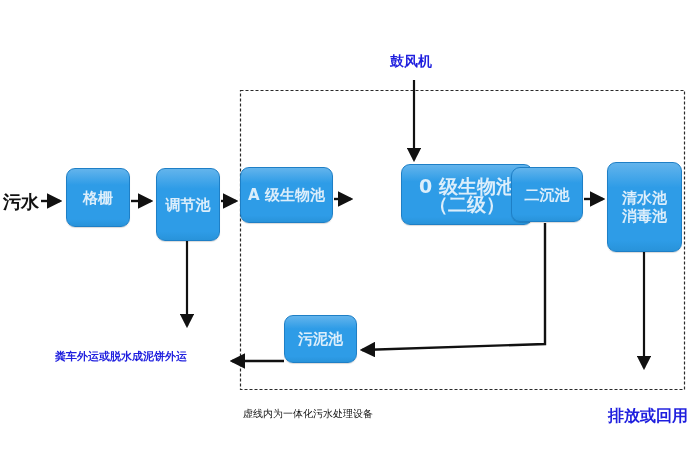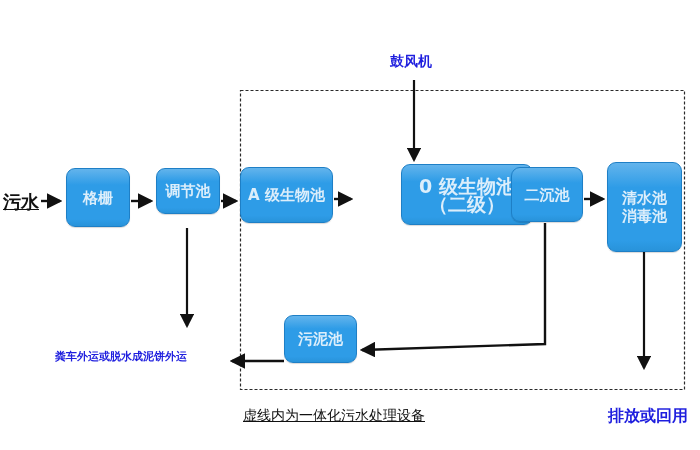--- a/index.html
+++ b/index.html
@@ -9,21 +9,21 @@
   }
   .connectors{position:absolute;left:0;top:0;width:700px;height:450px;}
   .box{
     position:absolute;display:flex;flex-direction:column;align-items:center;justify-content:center;
     background:linear-gradient(180deg,#63b4ec 0%,#2e9ce7 28%,#2e9ce7 88%,#2893da 100%);
     border:1px solid #1e7fc6;border-radius:9px;box-sizing:border-box;
     color:#dceefb;font-weight:bold;font-size:15px;line-height:18px;
     text-align:center;box-shadow:0 1px 1px rgba(0,0,0,0.15);
   }
   .lbl{position:absolute;white-space:nowrap;}
-  .lbl-black{color:#111;text-decoration:underline;}
+  .lbl-black{color:#111;}
   .lbl-blue{color:#1e1ede;font-weight:bold;}
 </style>
 </head>
 <body>
 
 <div class="canvas">
 
   <svg class="connectors" viewBox="0 0 700 450" xmlns="http://www.w3.org/2000/svg">
     <defs>
       <marker id="ah" viewBox="0 0 10 10" refX="8.5" refY="5" markerWidth="6.5" markerHeight="6.5" orient="auto-start-reverse">
@@ -47,21 +47,21 @@
   </svg>
 
   <div class="lbl lbl-black" style="left:3px;top:190px;font-size:18px;font-weight:bold;">污水</div>
 
   <div class="lbl lbl-blue" style="left:390px;top:53px;font-size:14px;">鼓风机</div>
 
   <div class="box" style="left:66px;top:168px;width:64px;height:59px;">
     <span>格栅</span>
   </div>
 
-  <div class="box" style="left:156px;top:168px;width:64px;height:46px;">
+  <div class="box" style="left:156px;top:168px;width:64px;height:73px;">
     <span>调节池</span>
   </div>
 
   <div class="box" style="left:240px;top:167px;width:93px;height:56px;">
     <span>A 级生物池</span>
   </div>
 
   <div class="box" style="left:355px;top:164px;width:132px;height:61px;font-size:19px;margin-left:46px;">
     <span>0 级生物池（二级）</span>
   </div>
@@ -74,17 +74,17 @@
     <span>清水池</span>
     <span>消毒池</span>
   </div>
 
   <div class="box" style="left:284px;top:315px;width:73px;height:48px;">
     <span>污泥池</span>
   </div>
 
   <div class="lbl lbl-blue" style="left:55px;top:349px;font-size:11px;">粪车外运或脱水成泥饼外运</div>
 
-  <div class="lbl lbl-black" style="left:243px;top:407px;font-size:14px;">虚线内为一体化污水处理设备</div>
+  <div class="lbl lbl-black" style="left:243px;top:407px;font-size:10px;">虚线内为一体化污水处理设备</div>
 
   <div class="lbl lbl-blue" style="left:608px;top:406px;font-size:16px;">排放或回用</div>
 
 </div>
 
 </body></html>

